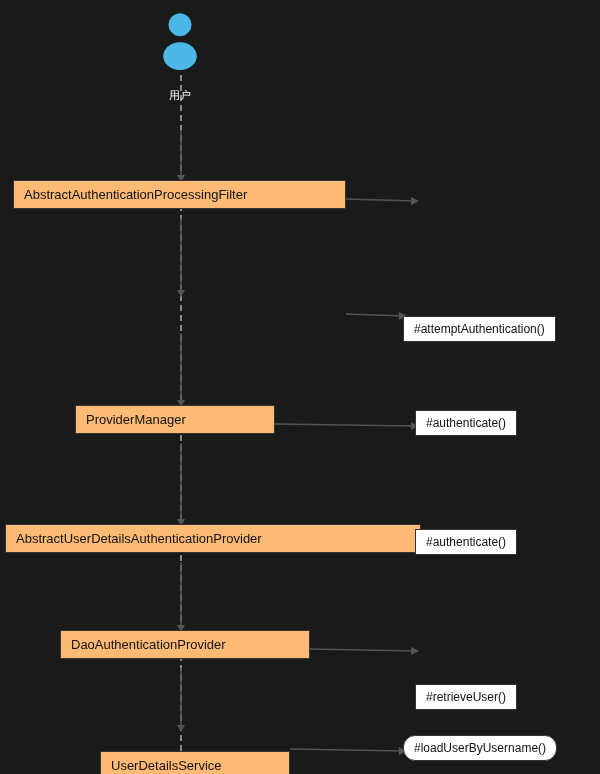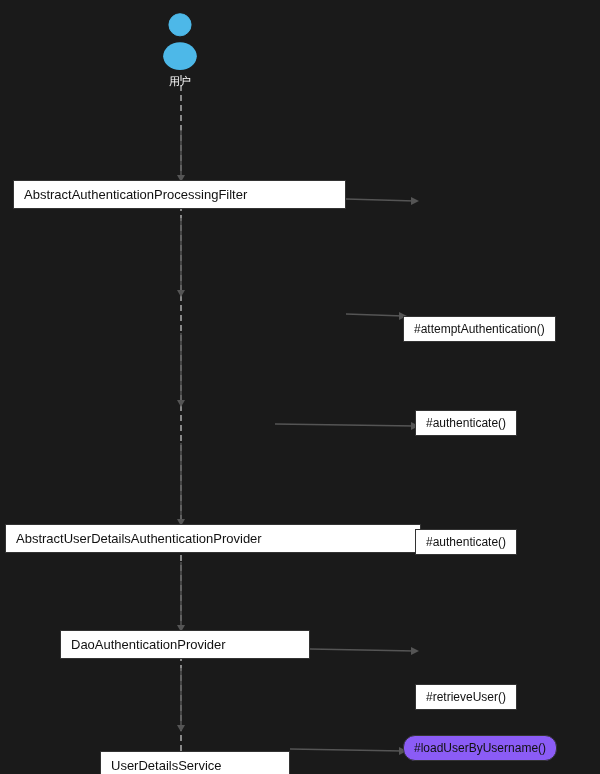--- a/index.html
+++ b/index.html
@@ -32,46 +32,46 @@
       width: 50px;
       height: 60px;
       display: flex;
       flex-direction: column;
       align-items: center;
     }
 
     .user-label {
       color: white;
       font-size: 11px;
-      margin-top: 4px;
+      margin-top: 18px;
     }
 
     
     .class-box {
       position: absolute;
-      background: #ffffff;
+      background: #fdba74;
       border: 1.5px solid #333;
       padding: 6px 10px;
       font-size: 13px;
       color: #111;
       white-space: nowrap;
     }
 
     .method-box {
       position: absolute;
       background: white;
       border: 1.5px solid #333;
       padding: 5px 10px;
       font-size: 12px;
       color: #111;
       white-space: nowrap;
     }
 
     .method-box.green {
-      background: #8b5cf6;
+      background: #ffffff;
       border-radius: 12px;
     }
 
     
     svg.arrows {
       position: absolute;
       top: 0;
       left: 0;
       width: 600px;
       height: 774px;
@@ -135,20 +135,23 @@
       </svg>
     </div>
     <span class="user-label">用户</span>
   </div>
 
   <div class="class-box" style="left: 13px; top: 180px; width: 333px;">
     <span>AbstractAuthenticationProcessingFilter</span>
   </div>
 
 
+  <div class="class-box" style="left: 75px; top: 405px; width: 200px;">
+    <span>ProviderManager</span>
+  </div>
 
   <div class="class-box" style="left: 5px; top: 524px; width: 416px;">
     <span>AbstractUserDetailsAuthenticationProvider</span>
   </div>
 
   <div class="class-box" style="left: 60px; top: 630px; width: 250px;">
     <span>DaoAuthenticationProvider</span>
   </div>
 
   <div class="class-box" style="left: 100px; top: 730px; width: 190px; margin-top: 21px;">

